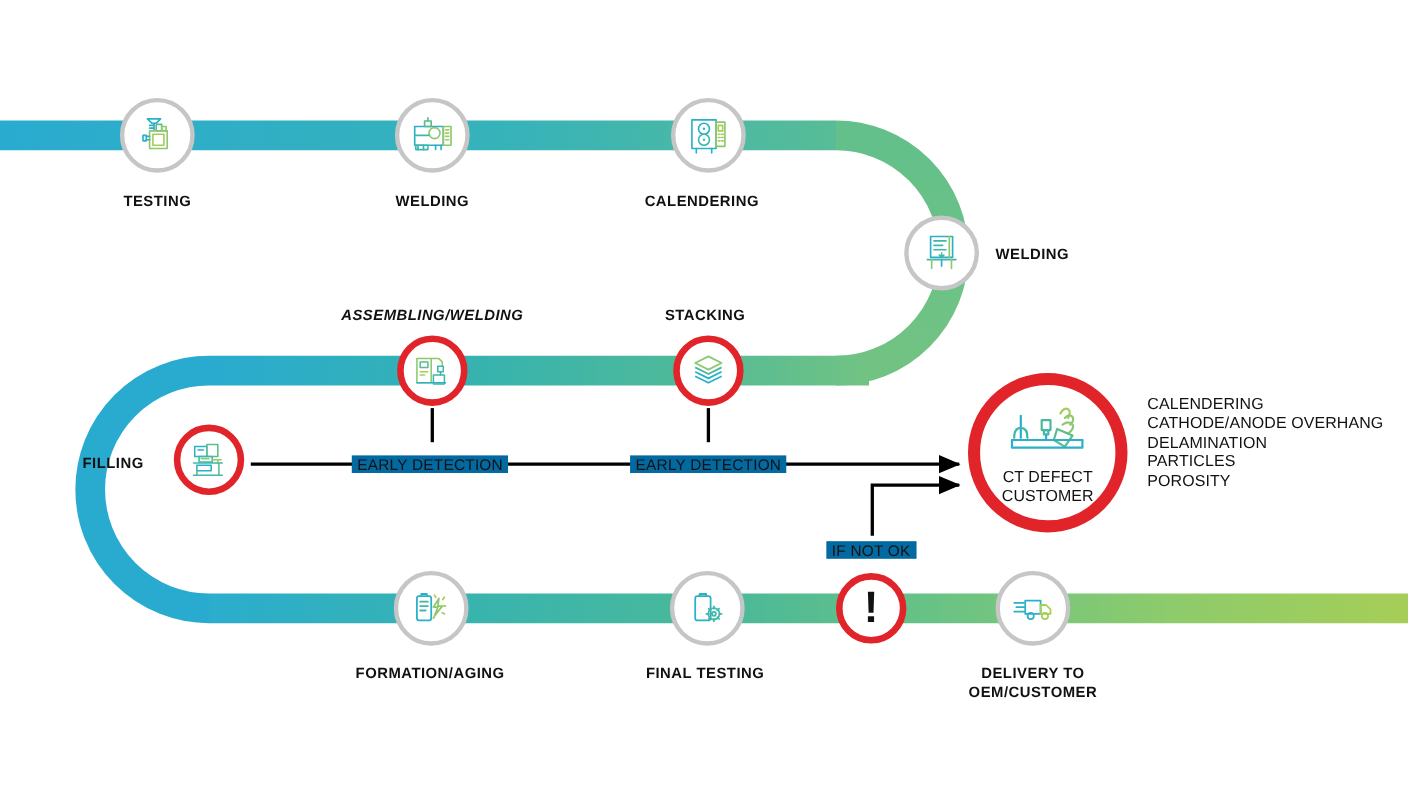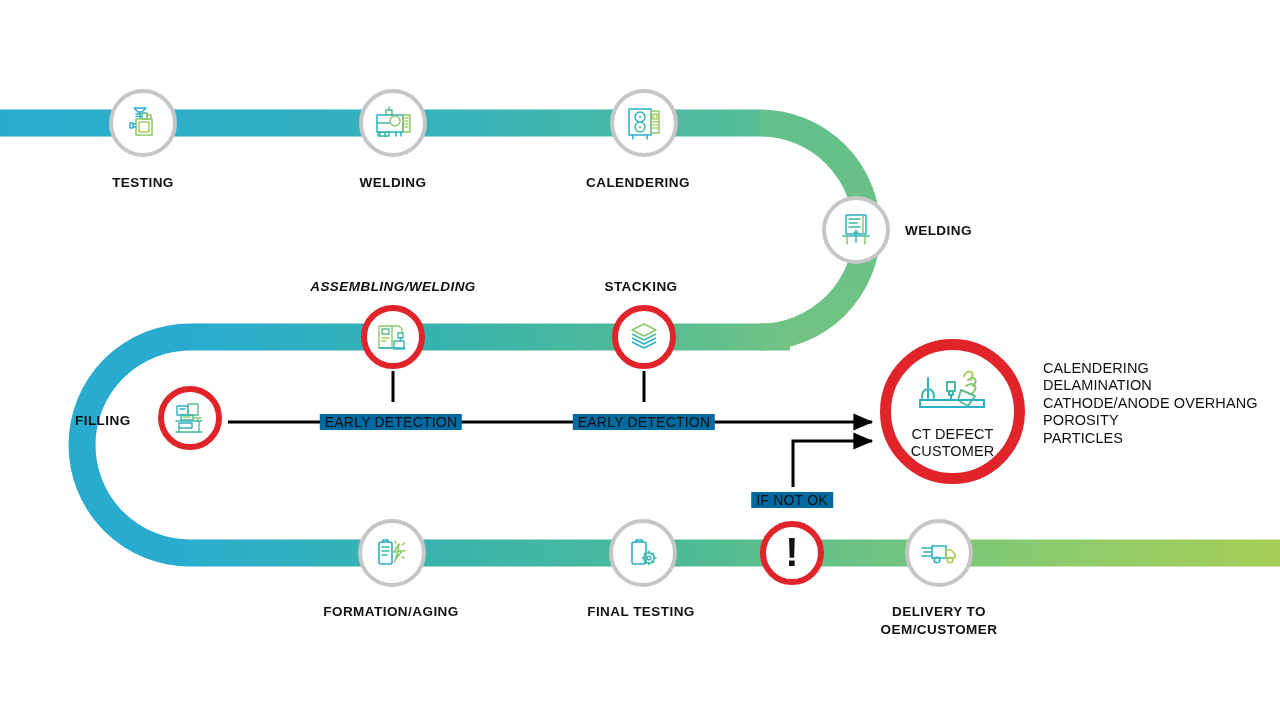--- a/index.html
+++ b/index.html
@@ -319,24 +319,24 @@
       </g>
     </svg>
     <div class="hub-label">
       <span>CT DEFECT</span><br>
       <span>CUSTOMER</span>
     </div>
   </div>
 
   <div class="defect-list">
     <div>CALENDERING</div>
+    <div>CATHODE/ANODE OVERHANG</div>
     <div>DELAMINATION</div>
-    <div>CATHODE/ANODE OVERHANG</div>
+    <div>PARTICLES</div>
     <div>POROSITY</div>
-    <div>PARTICLES</div>
   </div>
 
   <div class="wire-label" style="left:391px; top:414px;">EARLY DETECTION</div>
   <div class="wire-label" style="left:644px; top:414px;">EARLY DETECTION</div>
   <div class="wire-label" style="left:792px; top:492px;">IF NOT OK</div>
 
   <div class="node gray" style="left:358px; top:519px; width:68px; height:68px;">
     <svg width="42" height="42" viewBox="0 0 42 42">
       <g fill="none" stroke-width="1.6" stroke-linecap="round" stroke-linejoin="round">
         <rect x="8" y="10" width="13" height="22" rx="2" stroke="#2bb0c9"></rect>

